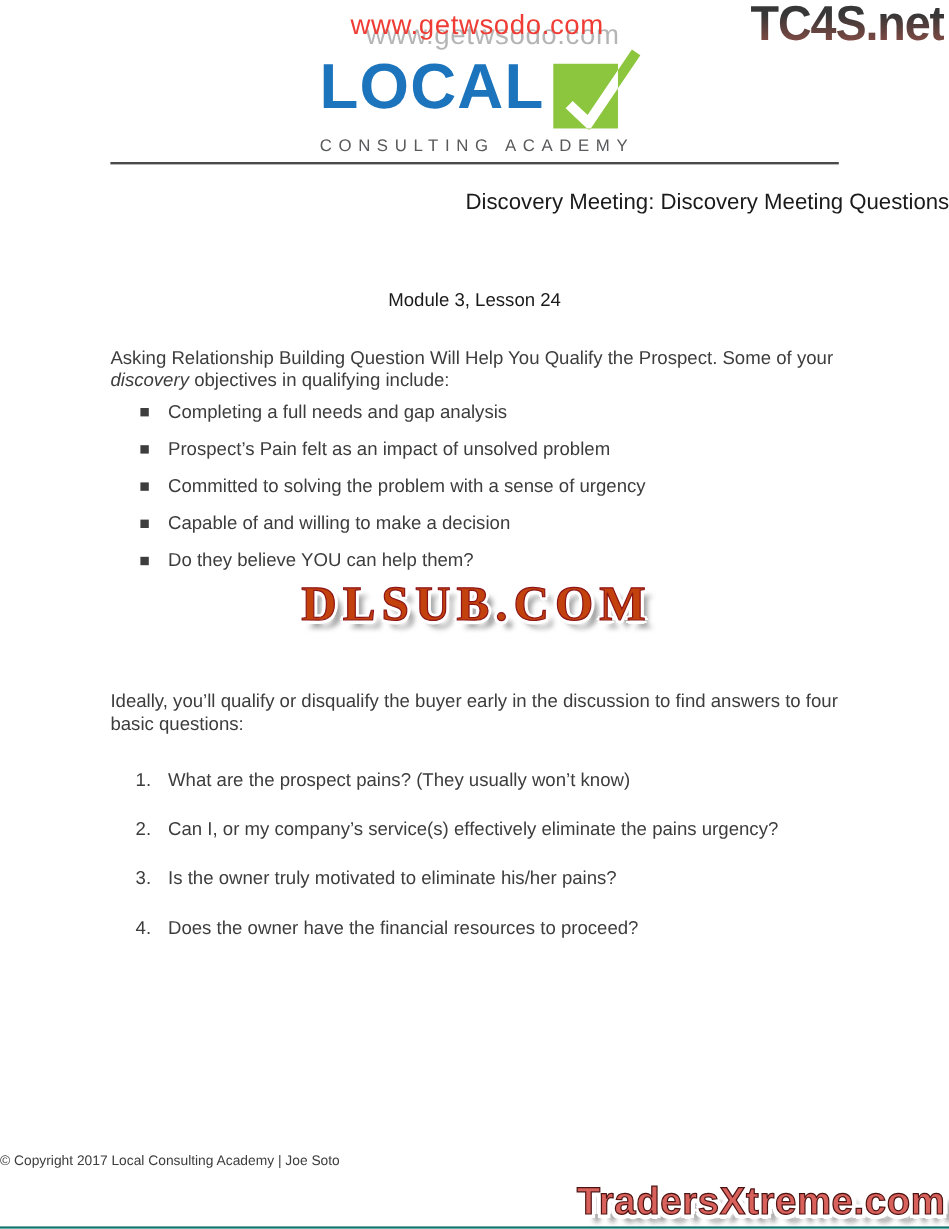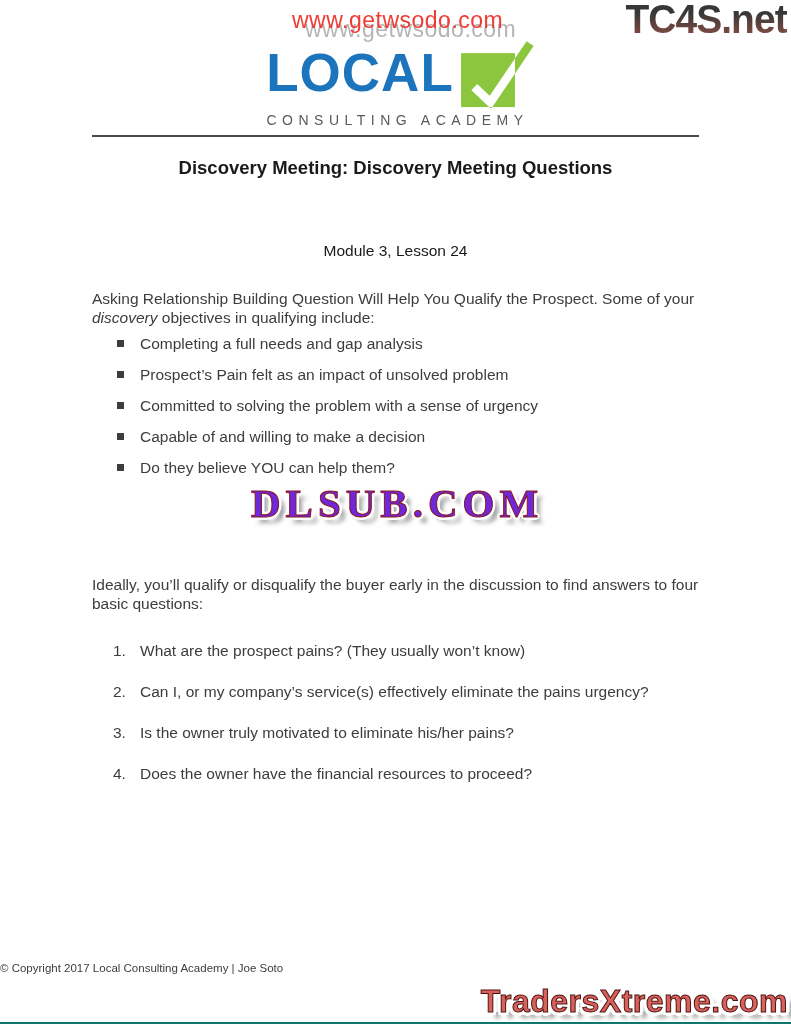--- a/index.html
+++ b/index.html
@@ -48,21 +48,21 @@
     margin-top:0px;margin-left:4px;
   }
 
   
   .rule{
     position:absolute;left:92px;right:92px;top:135px;
     border-top:2px solid #4a4a4a;
   }
   .doc-title{
     position:absolute;left:0;right:0;top:157px;
-    text-align:center;font-size:18.5px;font-weight:bold;color:#1a1a1a;
+    text-align:right;font-size:18.5px;font-weight:normal;color:#1a1a1a;
   }
   .doc-subtitle{
     position:absolute;left:0;right:0;top:198px;
     text-align:center;font-size:15.5px;color:#1a1a1a;margin-top:44px;
   }
 
   
   .body-text{font-size:15.5px;line-height:19.5px;color:#3d3d3d;}
   .p-intro{position:absolute;left:92px;width:612px;top:273px;}
   .p-qualify{position:absolute;left:92px;width:612px;top:559px;}
@@ -77,21 +77,21 @@
 
   .num-list{position:absolute;left:113px;top:641px;width:580px;}
   .num-item{display:flex;align-items:flex-start;margin-bottom:21.5px;}
   .num-label{flex:0 0 27px;}
 
   
   .wm-dlsub{
     position:absolute;left:251px;top:479px;
     font-family:"Liberation Serif", serif;
     font-size:41px;font-weight:bold;letter-spacing:5px;
-    color:#6d28d9;
+    color:#c2410c;
     -webkit-text-stroke:1px #8c1318;
     text-shadow:
       -3px 0 0 #ffffff, 3px 0 0 #ffffff, 0 -3px 0 #ffffff, 0 3px 0 #ffffff,
       -2px -2px 0 #ffffff, 2px -2px 0 #ffffff, -2px 2px 0 #ffffff, 2px 2px 0 #ffffff,
       6px 6px 4px rgba(130,130,130,.75);
   }
 
   
   .footer{
     position:absolute;left:0;right:0;top:962px;

